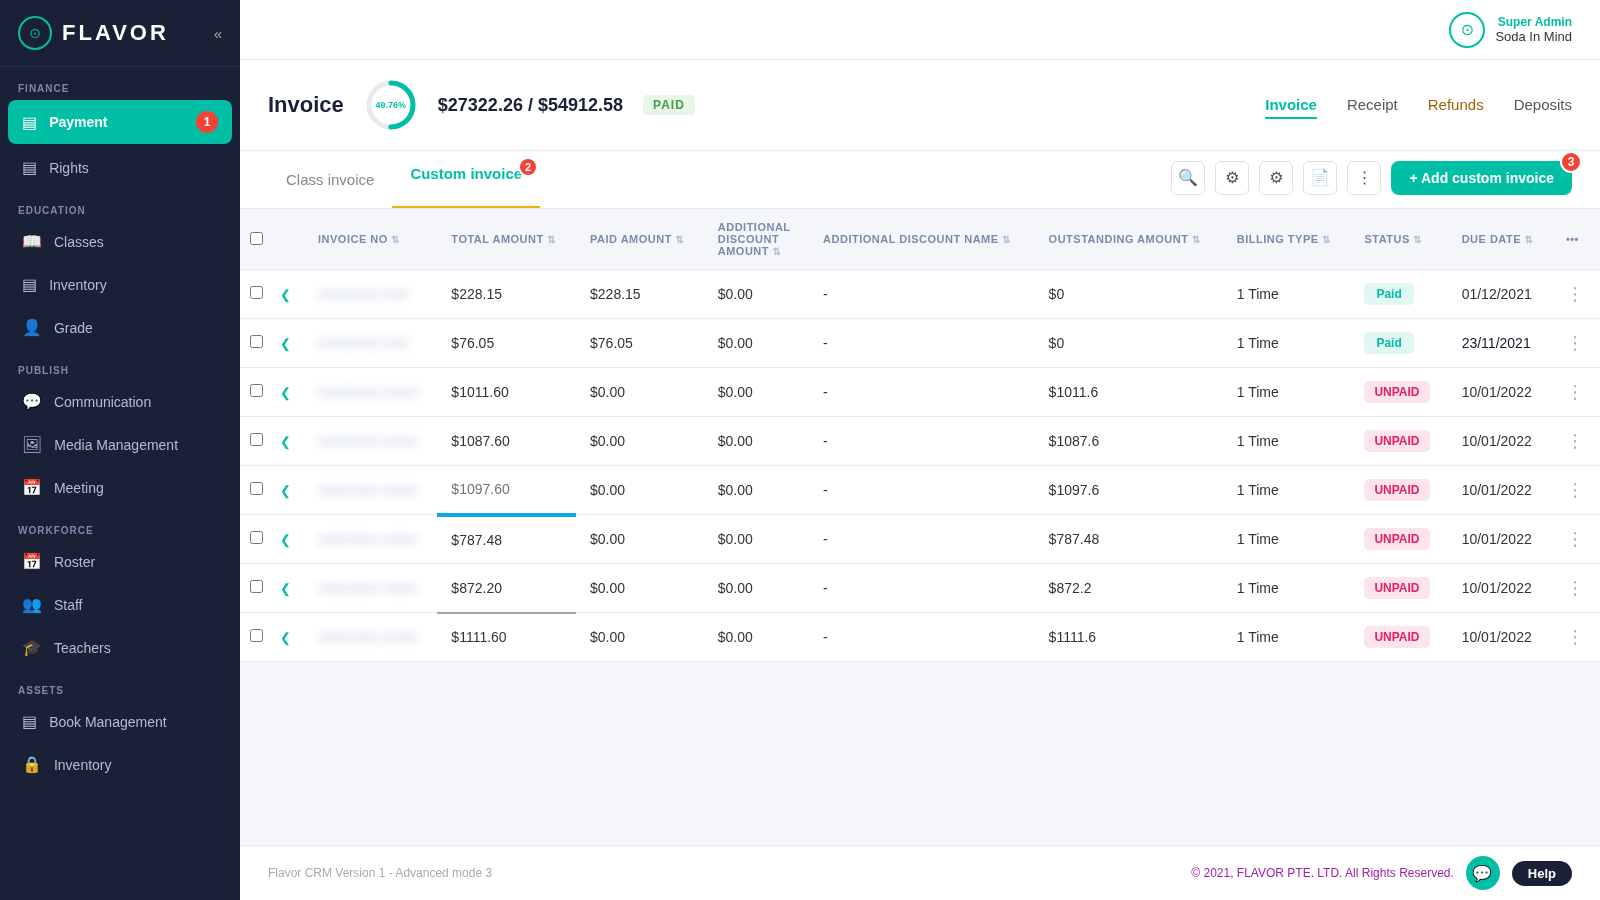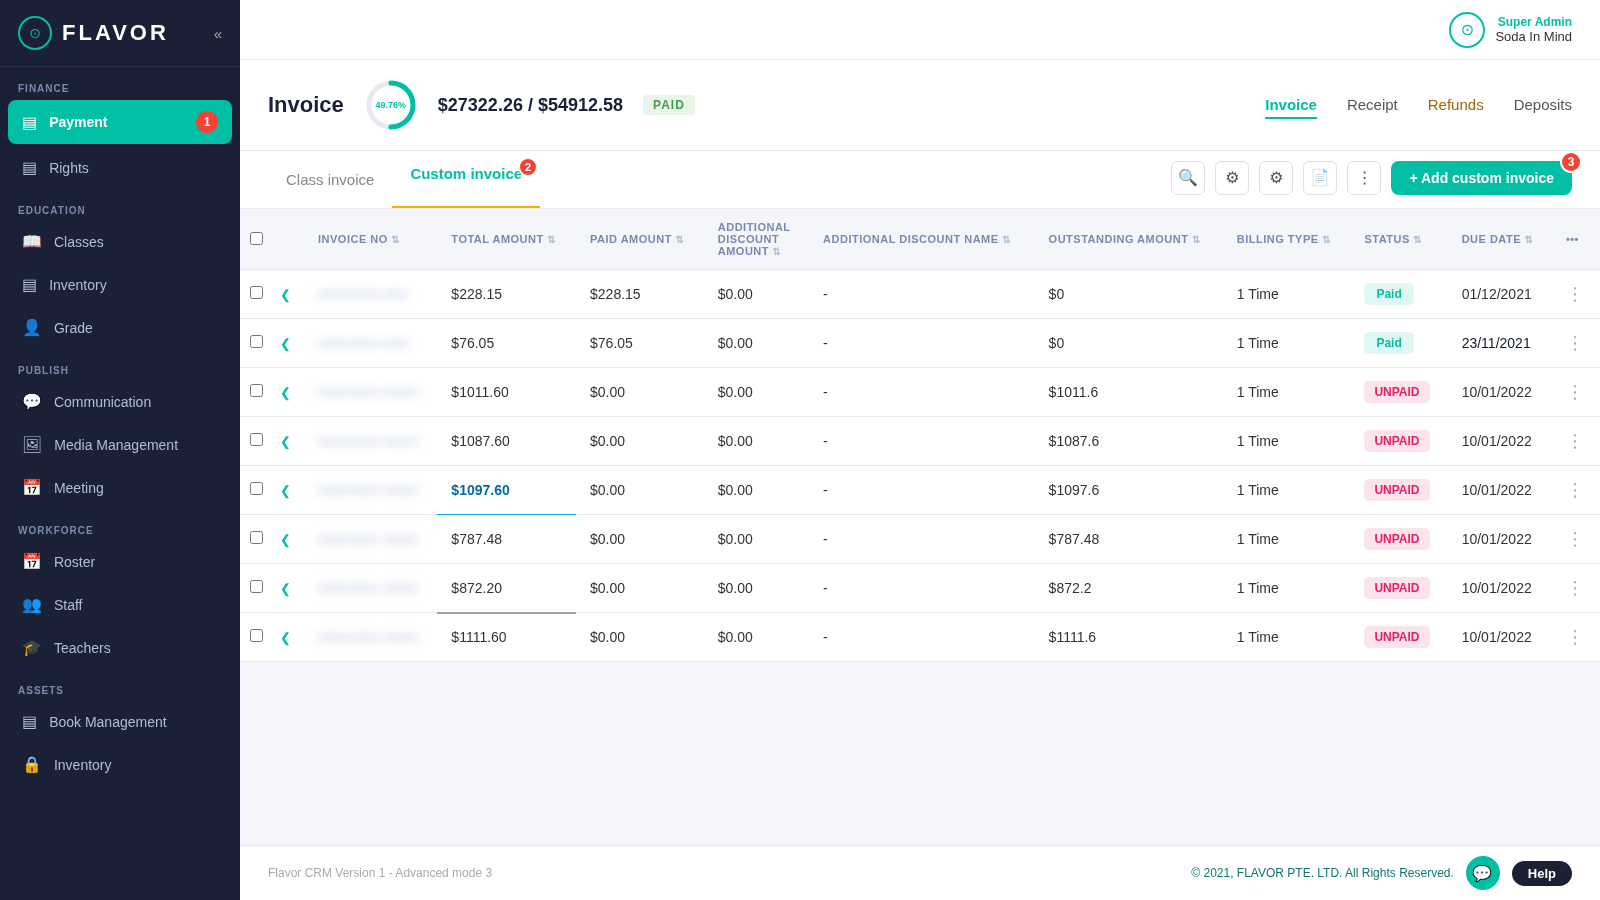--- a/index.html
+++ b/index.html
@@ -274,21 +274,21 @@
               <tr style="border-bottom: 1px solid rgb(232, 234, 240);">
     <td style="padding:13px 10px;border-bottom:1px solid #e8eaf0;">
       <input type="checkbox" style="cursor: pointer;">
     </td>
     <td style="padding:13px 4px;border-bottom:1px solid #e8eaf0;">
       <button style="color:#00bfa5;font-size:13px;cursor:pointer;background:none;border:none;">❮</button>
     </td>
     <td style="padding:13px 14px;border-bottom:1px solid #e8eaf0;">
       <span style="filter:blur(4px);color:#b0bdd6;font-size:13px;user-select:none;">XXXXXXX-XXXX</span>
     </td>
-    <td style="padding:13px 14px;border-bottom:1px solid #0ea5e9;font-size:14px;color:#0369a1;font-weight:bold;">$1097.60</td>
+    <td style="padding:13px 14px;border-bottom:4px solid #0ea5e9;font-size:14px;color:#737373;">$1097.60</td>
     <td style="padding:13px 14px;border-bottom:1px solid #e8eaf0;font-size:14px;color:#333;">$0.00</td>
     <td style="padding:13px 14px;border-bottom:1px solid #e8eaf0;font-size:14px;color:#333;">$0.00</td>
     <td style="padding:13px 14px;border-bottom:1px solid #e8eaf0;font-size:14px;color:#333;">-</td>
     <td style="padding:13px 14px;border-bottom:1px solid #e8eaf0;font-size:14px;color:#333;">$1097.6</td>
     <td style="padding:13px 14px;border-bottom:1px solid #e8eaf0;font-size:14px;color:#333;">1 Time</td>
     <td style="padding:13px 14px;border-bottom:1px solid #e8eaf0;"><span style="background:#fce4ec;color:#e91e63;font-size:12px;font-weight:700;padding:4px 10px;border-radius:5px;display:inline-block;">UNPAID</span></td>
     <td style="padding:13px 14px;border-bottom:1px solid #e8eaf0;font-size:14px;color:#333;">10/01/2022</td>
     <td style="padding:13px 14px;border-bottom:1px solid #e8eaf0;">
       <button style="color:#aaa;font-size:18px;cursor:pointer;background:none;border:none;">⋮</button>
     </td>
@@ -362,19 +362,19 @@
             </tbody>
         </table>
       </div>
 
     </div>
   </div>
 
   <div style="background:#fff;border-top:1px solid #e8eaf0;padding:10px 28px;display:flex;justify-content:space-between;align-items:center;">
     <span style="font-size:12px;color:#aaa;">Flavor CRM Version 1 - Advanced mode 3</span>
     <div style="display:flex;align-items:center;gap:12px;">
-      <span style="font-size:12px;color:#0f766e;">© 2021, FLAVOR PTE. LTD. All Rights Reserved.</span>
+      <span style="font-size:12px;color:#a21caf;">© 2021, FLAVOR PTE. LTD. All Rights Reserved.</span>
       <button style="width:34px;height:34px;border-radius:50%;background:#00bfa5;border:none;display:flex;align-items:center;justify-content:center;color:#fff;font-size:16px;cursor:pointer;">💬</button>
       <button style="background:#1a2035;color:#fff;border:none;border-radius:16px;padding:5px 16px;font-size:13px;font-weight:600;cursor:pointer;">Help</button>
     </div>
   </div>
 
 </div>
 
 </body></html>

